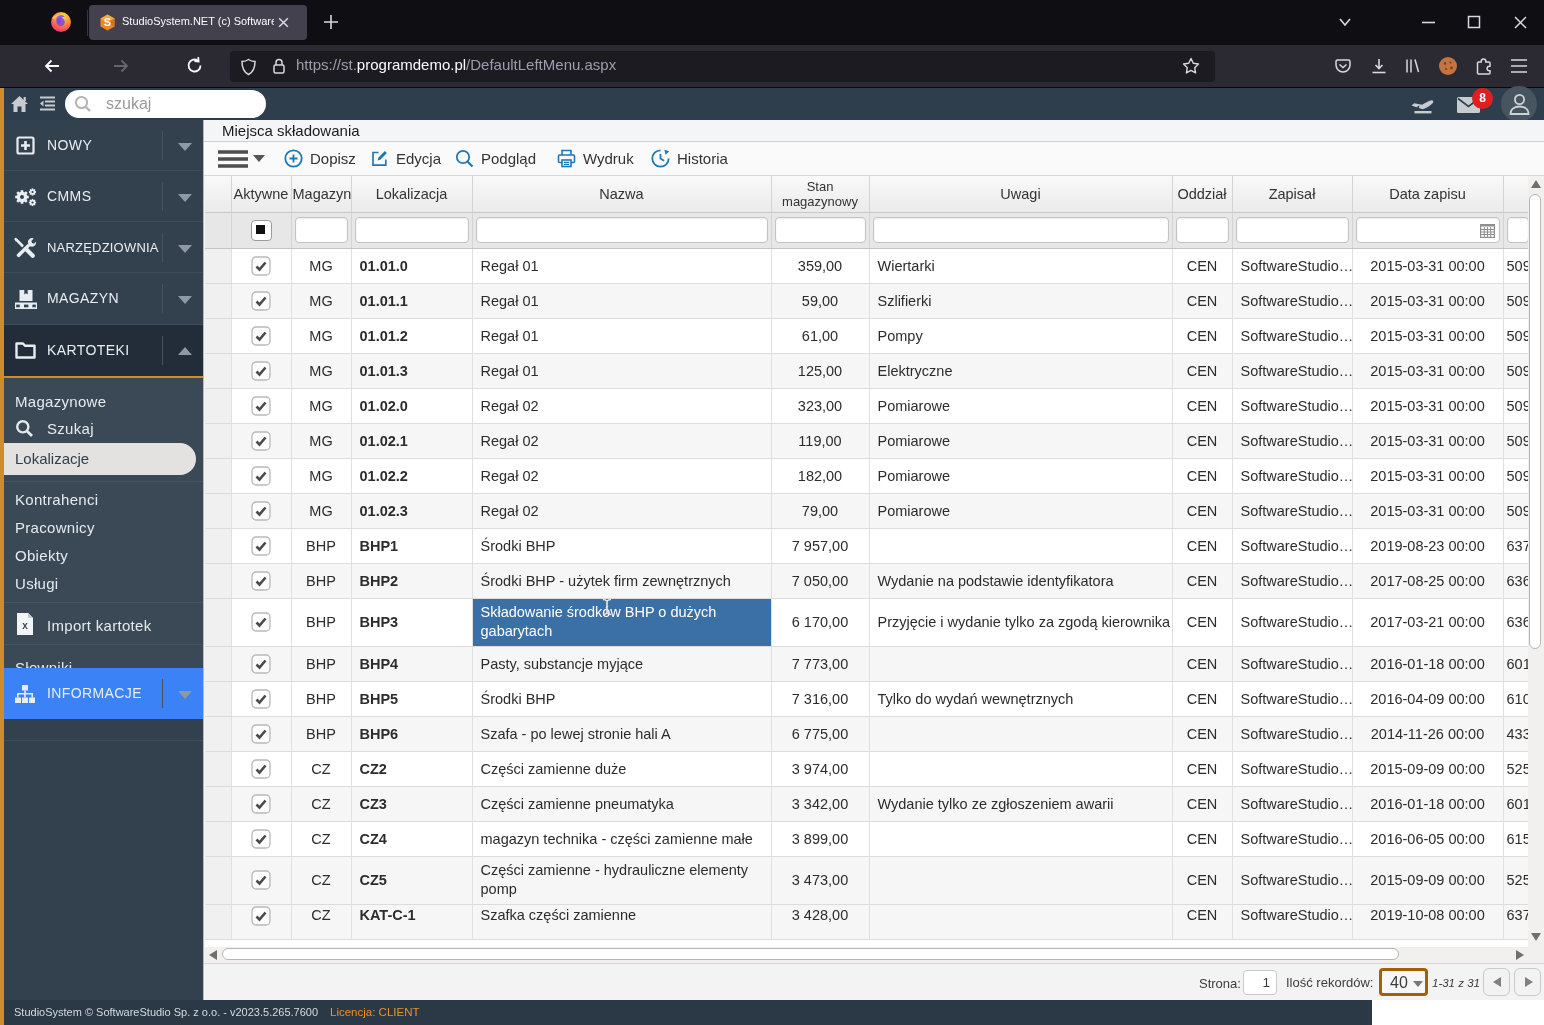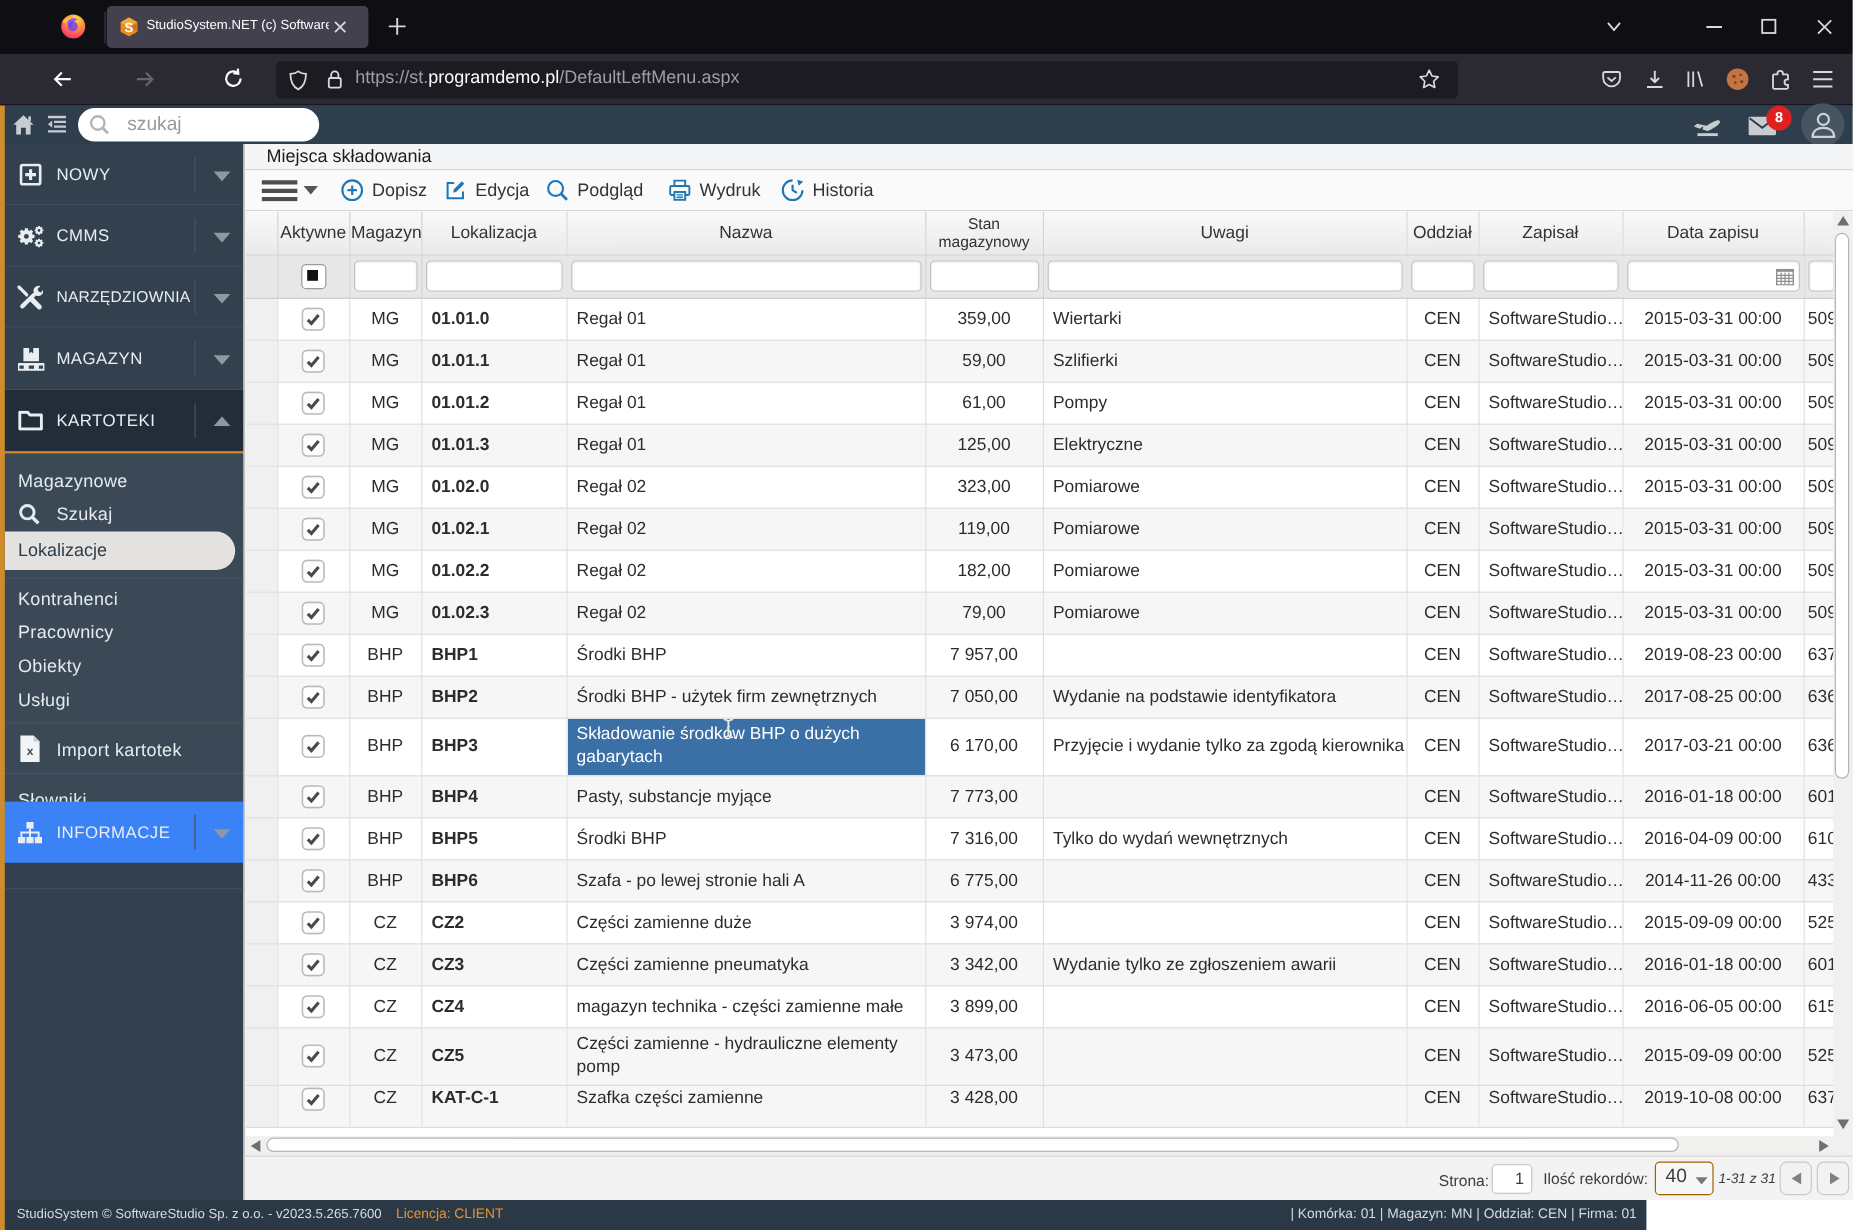--- a/index.html
+++ b/index.html
@@ -742,32 +742,31 @@
 <div class="abs" id="hscroll">
   <div class="abs" style="left:4px;top:3px;width:0;height:0;border-top:5px solid transparent;border-bottom:5px solid transparent;border-right:8px solid #6f6f6f;"></div>
   <div class="abs" style="left:17px;top:1px;width:1177px;height:12px;background:#fff;border:1px solid #b5b5b5;border-radius:7px;box-sizing:border-box;"></div>
   <div class="abs" style="left:1311px;top:3px;width:0;height:0;border-top:5px solid transparent;border-bottom:5px solid transparent;border-left:8px solid #6f6f6f;"></div>
 </div>
 <div class="abs" style="left:1528px;top:947px;width:16px;height:16px;background:#f1f0ef;"></div>
 <div class="abs" id="pagebar">
   <span class="abs" style="left:995px;top:12px;font-size:13px;">Strona:</span>
   <span class="abs" style="left:1039px;top:6px;width:34px;height:25px;background:#fff;border:1px solid #c9c9c9;border-radius:4px;box-sizing:border-box;text-align:right;padding-right:6px;line-height:23px;">1</span>
   <span class="abs" style="left:1082px;top:11px;font-size:13px;">Ilość rekordów:</span>
-  <span class="abs" style="left:1175px;top:4px;width:49px;height:28px;background:#f7f7f7;border:1px solid #a16207;border-radius:4px;box-sizing:border-box;padding:3px 0 0 8px;font-size:16px;">40</span>
+  <span class="abs" style="left:1175px;top:4px;width:49px;height:28px;background:#f7f7f7;border:3px solid #a16207;border-radius:4px;box-sizing:border-box;padding:3px 0 0 8px;font-size:16px;">40</span>
   <span class="abs" style="left:1209px;top:17px;width:0;height:0;border-left:5px solid transparent;border-right:5px solid transparent;border-top:6px solid #777;"></span>
   <span class="abs" style="left:1228px;top:13px;font-size:11.5px;font-style:italic;">1-31 z 31</span>
   <span class="pgbtn" style="left:1279px;top:4px;">
       <span class="abs" style="left:9px;top:8px;width:0;height:0;border-top:5.5px solid transparent;border-bottom:5.5px solid transparent;border-right:8px solid #808080;"></span>
     </span>
   <span class="pgbtn" style="left:1310px;top:4px;">
       <span class="abs" style="left:10px;top:8px;width:0;height:0;border-top:5.5px solid transparent;border-bottom:5.5px solid transparent;border-left:8px solid #808080;"></span>
     </span>
 </div>
 <div class="abs" id="statusbar">
   <span style="position:absolute;left:14px;font-size:11px;">StudioSystem © SoftwareStudio Sp. z o.o. - v2023.5.265.7600</span>
   <span style="position:absolute;left:330px;color:#e8922c;">Licencja: CLIENT</span>
-  <span style="position:absolute;right:8px;">| Komórka: 01 | Magazyn: MN | Oddział: CEN | Firma: 01</span>
 </div>
 <svg class="abs" style="left:601px;top:598px;z-index:60" width="12" height="18" viewBox="0 0 12 18">
 <g stroke="#e8e8e8" stroke-width="1.6" fill="none">
       <path d="M2 1.5 Q4.5 1.5 6 3 Q7.5 1.5 10 1.5 M2 16.5 Q4.5 16.5 6 15 Q7.5 16.5 10 16.5 M6 3 V15"></path>
     </g>
 </svg>
 
 </body></html>

